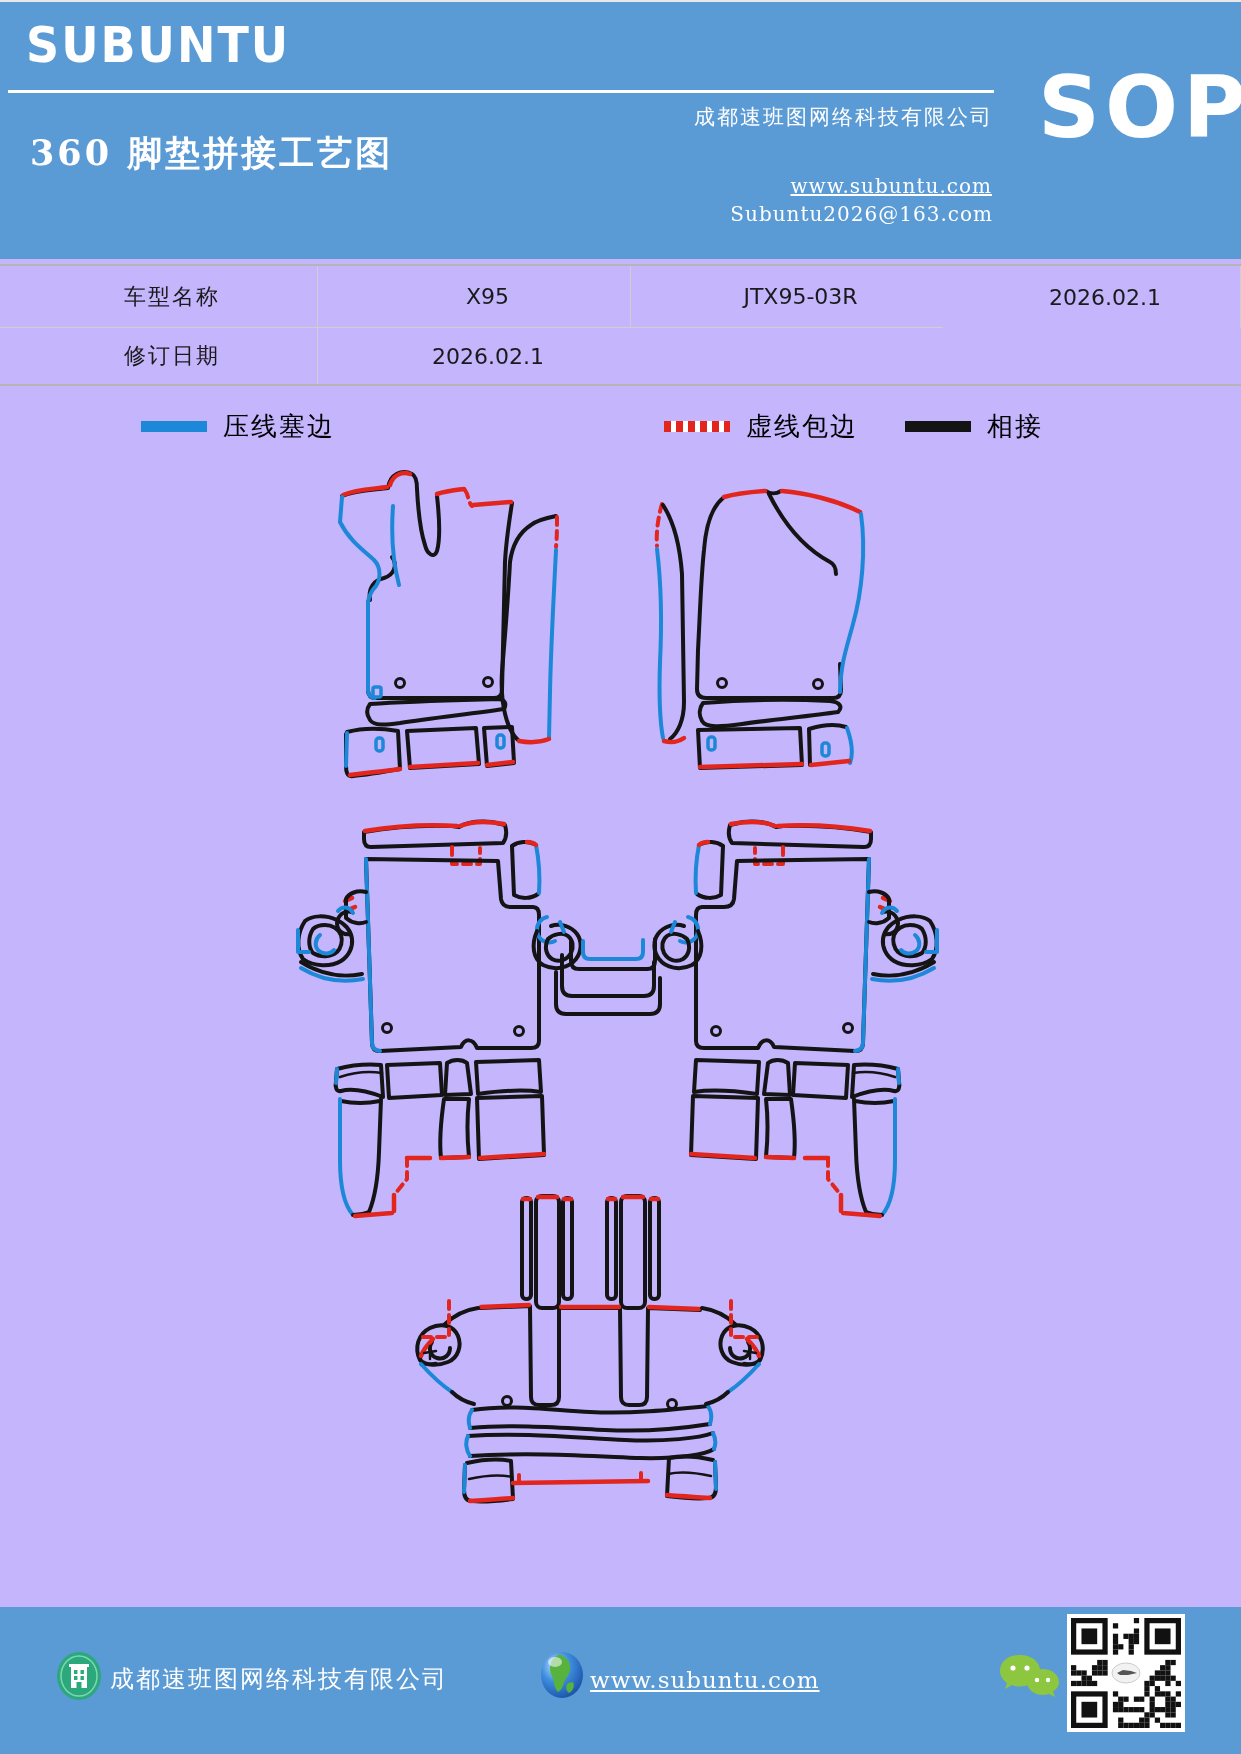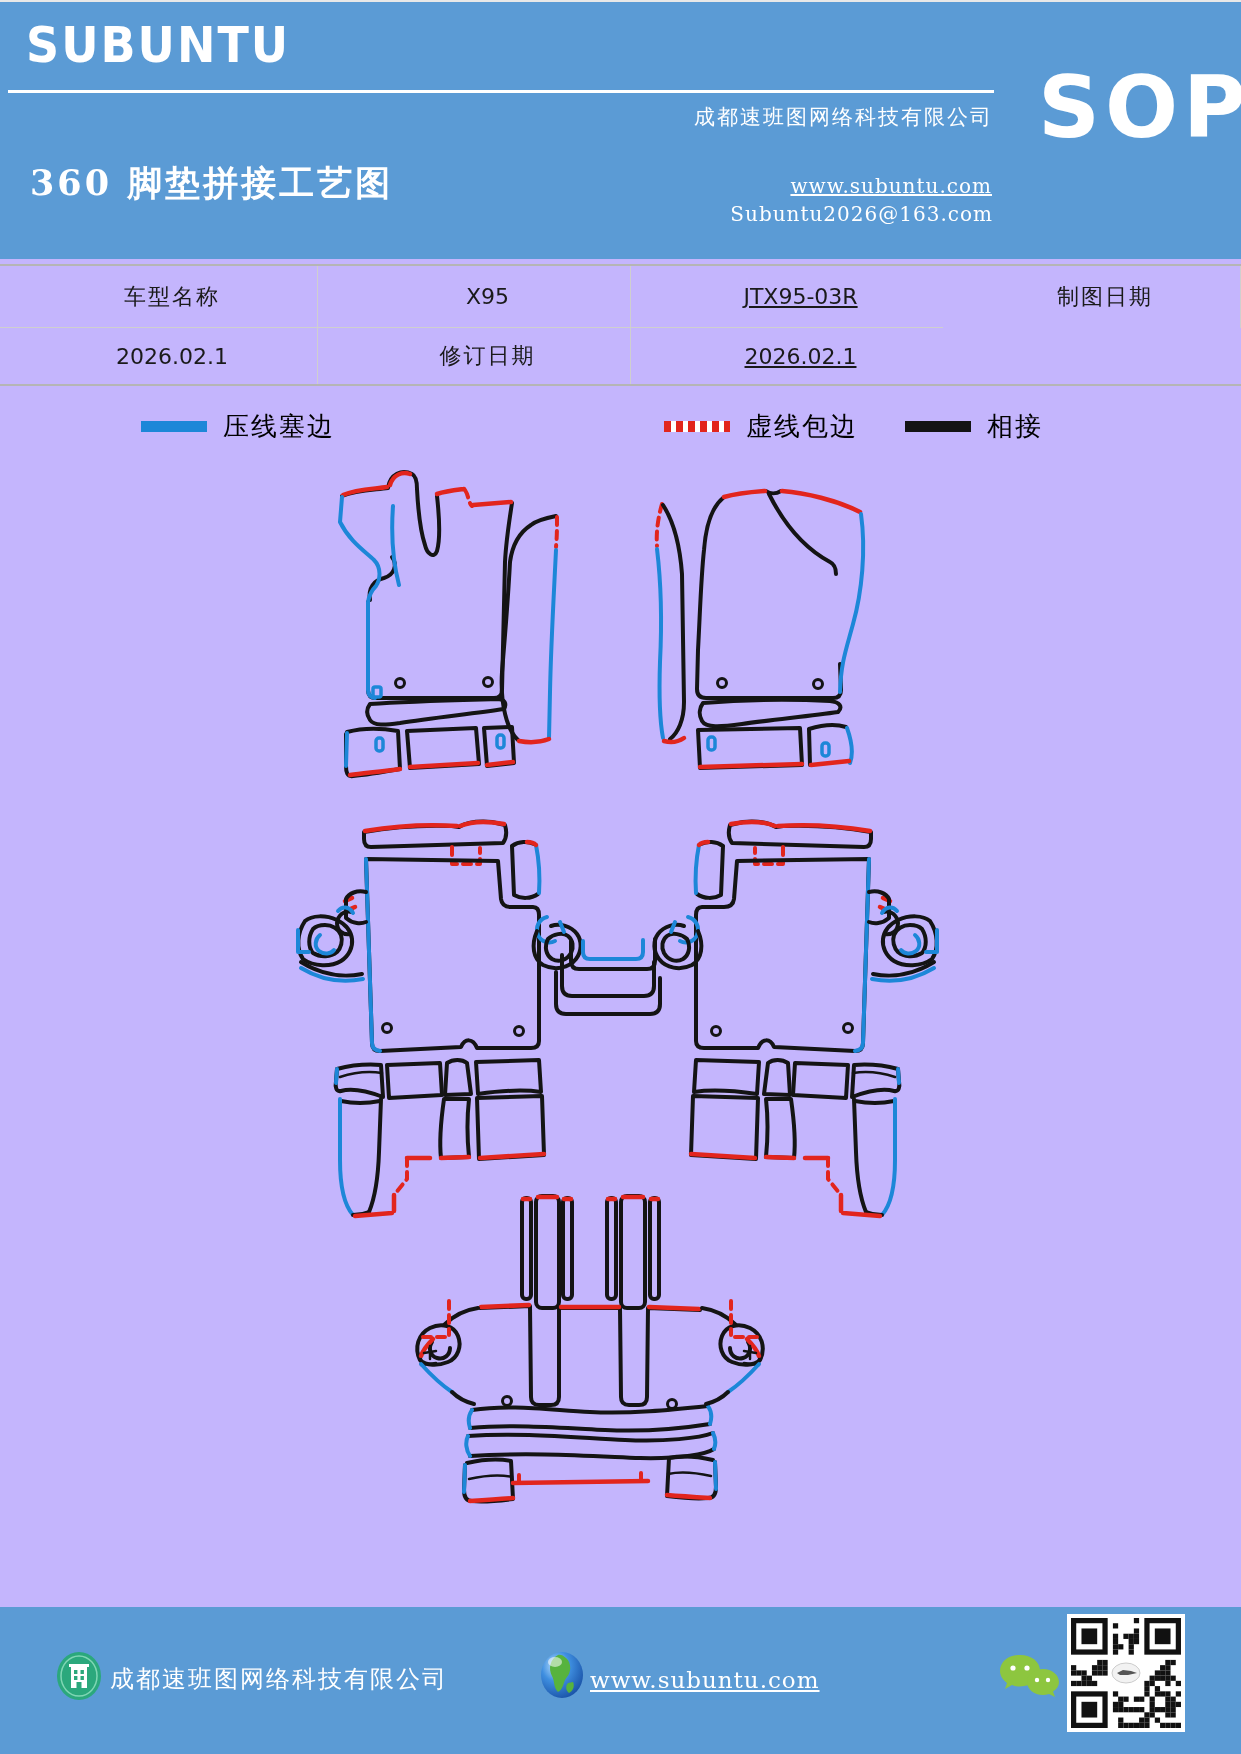--- a/index.html
+++ b/index.html
@@ -5,33 +5,33 @@
   html,body{margin:0;padding:0;background:#e8e8e8;}
   .page{position:relative;width:1241px;height:1754px;background:#c4b5fd;overflow:hidden;
         font-family:"DejaVu Sans",sans-serif;margin:2px auto;}
   
   .header{position:absolute;top:0;left:0;width:1241px;height:257px;background:#5B9BD5;color:#fff;}
   .logo{position:absolute;left:26px;top:14px;font-size:46px;font-weight:800;letter-spacing:2px;
         transform:scaleY(1.08);transform-origin:top left;}
   .header-rule{position:absolute;left:8px;top:88px;width:986px;height:3px;background:#fff;}
   .company{position:absolute;top:101px;right:248px;font-size:21px;letter-spacing:2px;}
   .sop{position:absolute;left:1038px;top:62px;font-size:86px;font-weight:700;letter-spacing:5px;line-height:1;}
-  .doc-title{position:absolute;left:30px;top:158px;font-size:35px;font-weight:700;letter-spacing:3px;
+  .doc-title{position:absolute;left:30px;top:128px;font-size:35px;font-weight:700;letter-spacing:3px;
              font-family:"DejaVu Serif",serif;}
   .h-link{position:absolute;top:172px;right:249px;font-size:20px;color:#fff;text-decoration:underline;
           font-family:"DejaVu Serif",serif;letter-spacing:1px;}
   .h-email{position:absolute;top:200px;right:248px;font-size:20px;font-family:"DejaVu Serif",serif;letter-spacing:1px;}
   
   .info-table{position:absolute;top:262px;left:0;width:1241px;display:grid;
               grid-template-columns:318px 313px 312px 298px;grid-template-rows:62px 56px;
               border-top:2px solid #b5b5b5;border-bottom:2px solid #b5b5b5;box-sizing:border-box;}
   .cell{display:flex;align-items:center;justify-content:center;font-size:22px;color:#1a1a1a;
         border-right:1.5px solid #cfcfcf;letter-spacing:2px;padding-left:27px;}
   .cell.rowtop{border-bottom:1.5px solid #cfcfcf;}
-  .cell.lastcol{border-right:none;text-decoration:underline;}
+  .cell.lastcol{border-right:none;}
   .cell.val{letter-spacing:0;text-align:center;}
   
   .legend{position:absolute;top:402px;left:0;width:1097px;height:44px;}
   .legend-item{position:absolute;top:0;height:44px;display:flex;align-items:center;}
   .sw{width:66px;height:11px;margin-right:16px;}
   .sw-blue{background:#1D87D8;}
   .sw-red{background:#E2251D;}
   .sw-red-dash{background:repeating-linear-gradient(90deg,#E2251D 0 7px,#fff 7px 12px);}
   .sw-black{background:#141414;}
   .legend-label{font-size:26px;color:#000;letter-spacing:2px;}
@@ -68,21 +68,20 @@
     <div class="sop">SOP</div>
     <div class="doc-title">360 脚垫拼接工艺图</div>
     <div class="h-link">www.subuntu.com</div>
     <div class="h-email">Subuntu2026@163.com</div>
   </div>
 
   <div class="info-table">
     <div class="cell rowtop">车型名称</div>
     <div class="cell rowtop val">X95</div>
     <div class="cell rowtop lastcol val">JTX95-03R</div>
-    <div class="cell">制图日期</div>
     <div class="cell val">2026.02.1</div>
     <div class="cell">修订日期</div>
     <div class="cell lastcol val">2026.02.1</div>
   </div>
 
   <div class="legend">
     <div class="legend-item" style="left:141px">
       <span class="sw sw-blue"></span>
       <span class="legend-label">压线塞边</span>
     </div>

